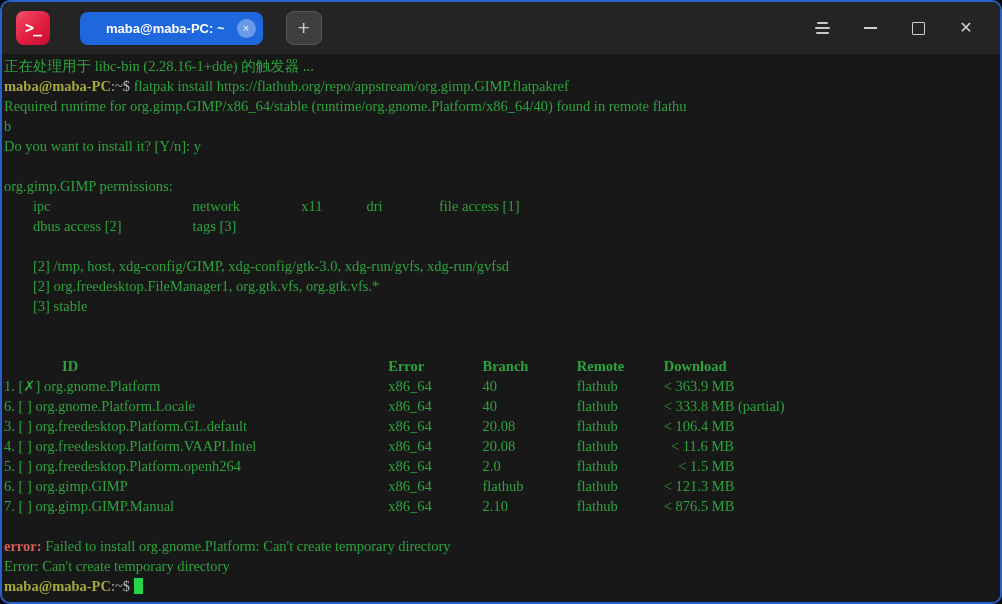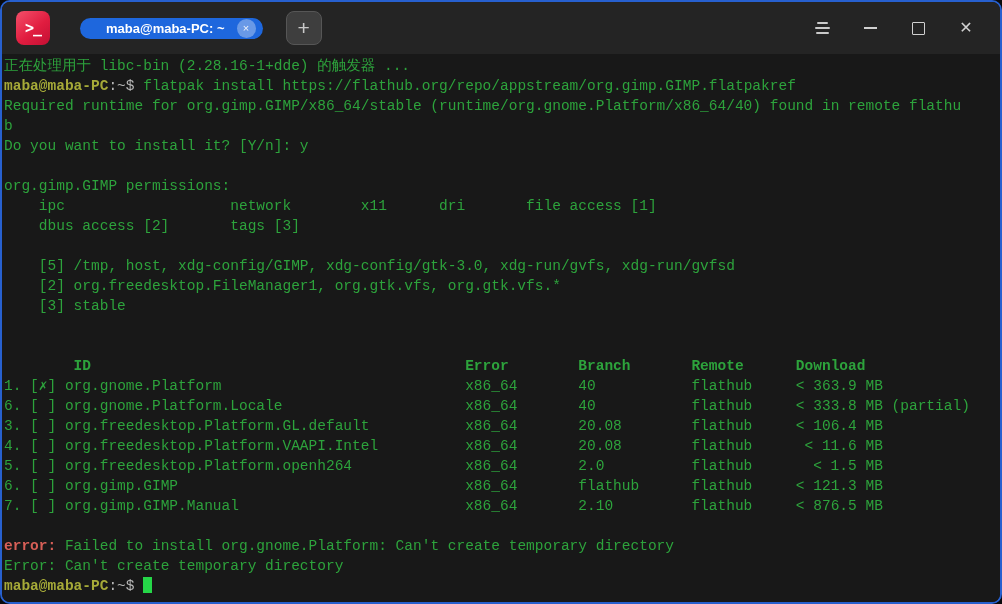--- a/index.html
+++ b/index.html
@@ -6,42 +6,42 @@
   .window{position:absolute;left:0;top:0;width:1002px;height:604px;box-sizing:border-box;
     border:2px solid var(--accent-border,#2760cf);border-radius:10px;overflow:hidden;
     background:var(--terminal-bg,#181818);}
   
   .titlebar{height:52px;background:var(--titlebar-bg,#242424);display:flex;align-items:center;
     padding:0 10px 0 14px;font-family:"Liberation Sans",sans-serif;}
   .app-icon{width:34px;height:34px;border-radius:8px;flex:0 0 auto;
     background:linear-gradient(140deg,#f4506a 0%,#e11d40 55%,#c30f33 100%);
     color:#fff;display:flex;align-items:center;justify-content:center;
     font:bold 15px "DejaVu Sans Mono",monospace;letter-spacing:-1px;}
-  .tab{margin-left:30px;height:21px;border-radius:13px;background:var(--tab-blue,#1e67dd);
+  .tab{margin-left:30px;height:33px;border-radius:8px;background:var(--tab-blue,#1e67dd);
     display:flex;align-items:center;padding:0 7px 0 26px;min-width:174px;box-sizing:border-box;cursor:default;}
   .tab-label{color:#fff;font-size:13px;font-weight:700;white-space:nowrap;}
   .tab-close{width:19px;height:19px;border-radius:50%;background:rgba(230,236,248,.38);
     margin-left:12px;display:flex;align-items:center;justify-content:center;
     color:#eef2fa;font-size:11px;line-height:1;}
   .new-tab{margin-left:23px;width:36px;height:34px;border-radius:8px;background:#3e3e3e;
     border:1px solid #565656;box-sizing:border-box;color:#c9c9c9;font-size:21px;font-weight:400;
     display:flex;align-items:center;justify-content:center;}
   .spacer{flex:1;}
   .win-btn{width:48px;height:40px;display:flex;align-items:center;justify-content:center;color:#d0d0d0;}
   .hamburger i{display:block;height:2px;background:#c9c9c9;margin:3px auto;border-radius:1px;}
   .hamburger i:nth-child(1){width:11px;}
   .hamburger i:nth-child(2){width:15px;}
   .hamburger i:nth-child(3){width:13px;}
   .min-glyph{display:block;width:13px;height:2px;background:#d0d0d0;}
   .max-glyph{display:block;width:11px;height:11px;border:1.5px solid #d0d0d0;border-radius:1px;}
   .close-glyph{font-size:16px;line-height:1;}
   
   .terminal{position:absolute;top:52px;left:0;right:0;bottom:0;background:var(--terminal-bg,#181818);
     padding:2px 0 16px 2px;overflow:hidden;
-    font-family:Liberation Mono, monospace;font-size:14.5px;}
+    font-family:Liberation Serif, serif;font-size:14.5px;}
   .tline{position:relative;height:20px;line-height:20px;white-space:pre;}
   .seg{white-space:pre;}
   .abs{position:absolute;top:0;}
   .sg-g{color:var(--text-green,#2da33c);}
   .sg-b{color:var(--text-green,#2da33c);font-weight:bold;}
   .sg-p{color:var(--prompt-olive,#a6aa38);font-weight:bold;}
   .sg-w{color:var(--text-gray,#b8b8b8);}
   .sg-r{color:var(--error-red,#d75f57);font-weight:bold;}
   .sg-c{display:inline-block;width:9px;height:16px;background:var(--cursor-green,#25d648);vertical-align:-3px;}
 </style>
@@ -84,21 +84,21 @@
       <div class="tline"><span class="seg sg-g">正在处理用于 libc-bin (2.28.16-1+dde) 的触发器 ...</span></div>
       <div class="tline"><span class="seg sg-p">maba@maba-PC</span><span class="seg sg-w">:~$ </span><span class="seg sg-g">flatpak install https://flathub.org/repo/appstream/org.gimp.GIMP.flatpakref</span></div>
       <div class="tline"><span class="seg sg-g">Required runtime for org.gimp.GIMP/x86_64/stable (runtime/org.gnome.Platform/x86_64/40) found in remote flathu</span></div>
       <div class="tline"><span class="seg sg-g">b</span></div>
       <div class="tline"><span class="seg sg-g">Do you want to install it? [Y/n]: y</span></div>
       <div class="tline"></div>
       <div class="tline"><span class="seg sg-g">org.gimp.GIMP permissions:</span></div>
       <div class="tline"><span class="seg sg-g abs" style="left: 4ch;">ipc</span><span class="seg sg-g abs" style="left: 26ch;">network</span><span class="seg sg-g abs" style="left: 41ch;">x11</span><span class="seg sg-g abs" style="left: 50ch;">dri</span><span class="seg sg-g abs" style="left: 60ch;">file access [1]</span></div>
       <div class="tline"><span class="seg sg-g abs" style="left: 4ch;">dbus access [2]</span><span class="seg sg-g abs" style="left: 26ch;">tags [3]</span></div>
       <div class="tline"></div>
-      <div class="tline"><span class="seg sg-g abs" style="left: 4ch;">[5] /tmp, host, xdg-config/GIMP, xdg-config/gtk-3.0, xdg-run/gvfs, xdg-run/gvfsd</span></div>
+      <div class="tline"><span class="seg sg-g abs" style="left: 4ch;">[2] /tmp, host, xdg-config/GIMP, xdg-config/gtk-3.0, xdg-run/gvfs, xdg-run/gvfsd</span></div>
       <div class="tline"><span class="seg sg-g abs" style="left: 4ch;">[2] org.freedesktop.FileManager1, org.gtk.vfs, org.gtk.vfs.*</span></div>
       <div class="tline"><span class="seg sg-g abs" style="left: 4ch; text-align: right;">[3] stable</span></div>
       <div class="tline"></div>
       <div class="tline"></div>
       <div class="tline"><span class="seg sg-b abs" style="left: 8ch;">ID</span><span class="seg sg-b abs" style="left: 53ch;">Error</span><span class="seg sg-b abs" style="left: 66ch;">Branch</span><span class="seg sg-b abs" style="left: 79ch;">Remote</span><span class="seg sg-b abs" style="left: 91ch;">Download</span></div>
       <div class="tline"><span class="seg sg-g">1. [✗] org.gnome.Platform</span><span class="seg sg-g abs" style="left: 53ch;">x86_64</span><span class="seg sg-g abs" style="left: 66ch;">40</span><span class="seg sg-g abs" style="left: 79ch;">flathub</span><span class="seg sg-g abs" style="left: 91ch;">&lt; 363.9 MB</span></div>
       <div class="tline"><span class="seg sg-g">6. [ ] org.gnome.Platform.Locale</span><span class="seg sg-g abs" style="left: 53ch;">x86_64</span><span class="seg sg-g abs" style="left: 66ch;">40</span><span class="seg sg-g abs" style="left: 79ch;">flathub</span><span class="seg sg-g abs" style="left: 91ch;">&lt; 333.8 MB (partial)</span></div>
       <div class="tline"><span class="seg sg-g">3. [ ] org.freedesktop.Platform.GL.default</span><span class="seg sg-g abs" style="left: 53ch;">x86_64</span><span class="seg sg-g abs" style="left: 66ch;">20.08</span><span class="seg sg-g abs" style="left: 79ch;">flathub</span><span class="seg sg-g abs" style="left: 91ch;">&lt; 106.4 MB</span></div>
       <div class="tline"><span class="seg sg-g">4. [ ] org.freedesktop.Platform.VAAPI.Intel</span><span class="seg sg-g abs" style="left: 53ch;">x86_64</span><span class="seg sg-g abs" style="left: 66ch;">20.08</span><span class="seg sg-g abs" style="left: 79ch;">flathub</span><span class="seg sg-g abs" style="left: 92ch;">&lt; 11.6 MB</span></div>
       <div class="tline"><span class="seg sg-g">5. [ ] org.freedesktop.Platform.openh264</span><span class="seg sg-g abs" style="left: 53ch;">x86_64</span><span class="seg sg-g abs" style="left: 66ch;">2.0</span><span class="seg sg-g abs" style="left: 79ch;">flathub</span><span class="seg sg-g abs" style="left: 93ch;">&lt; 1.5 MB</span></div>

